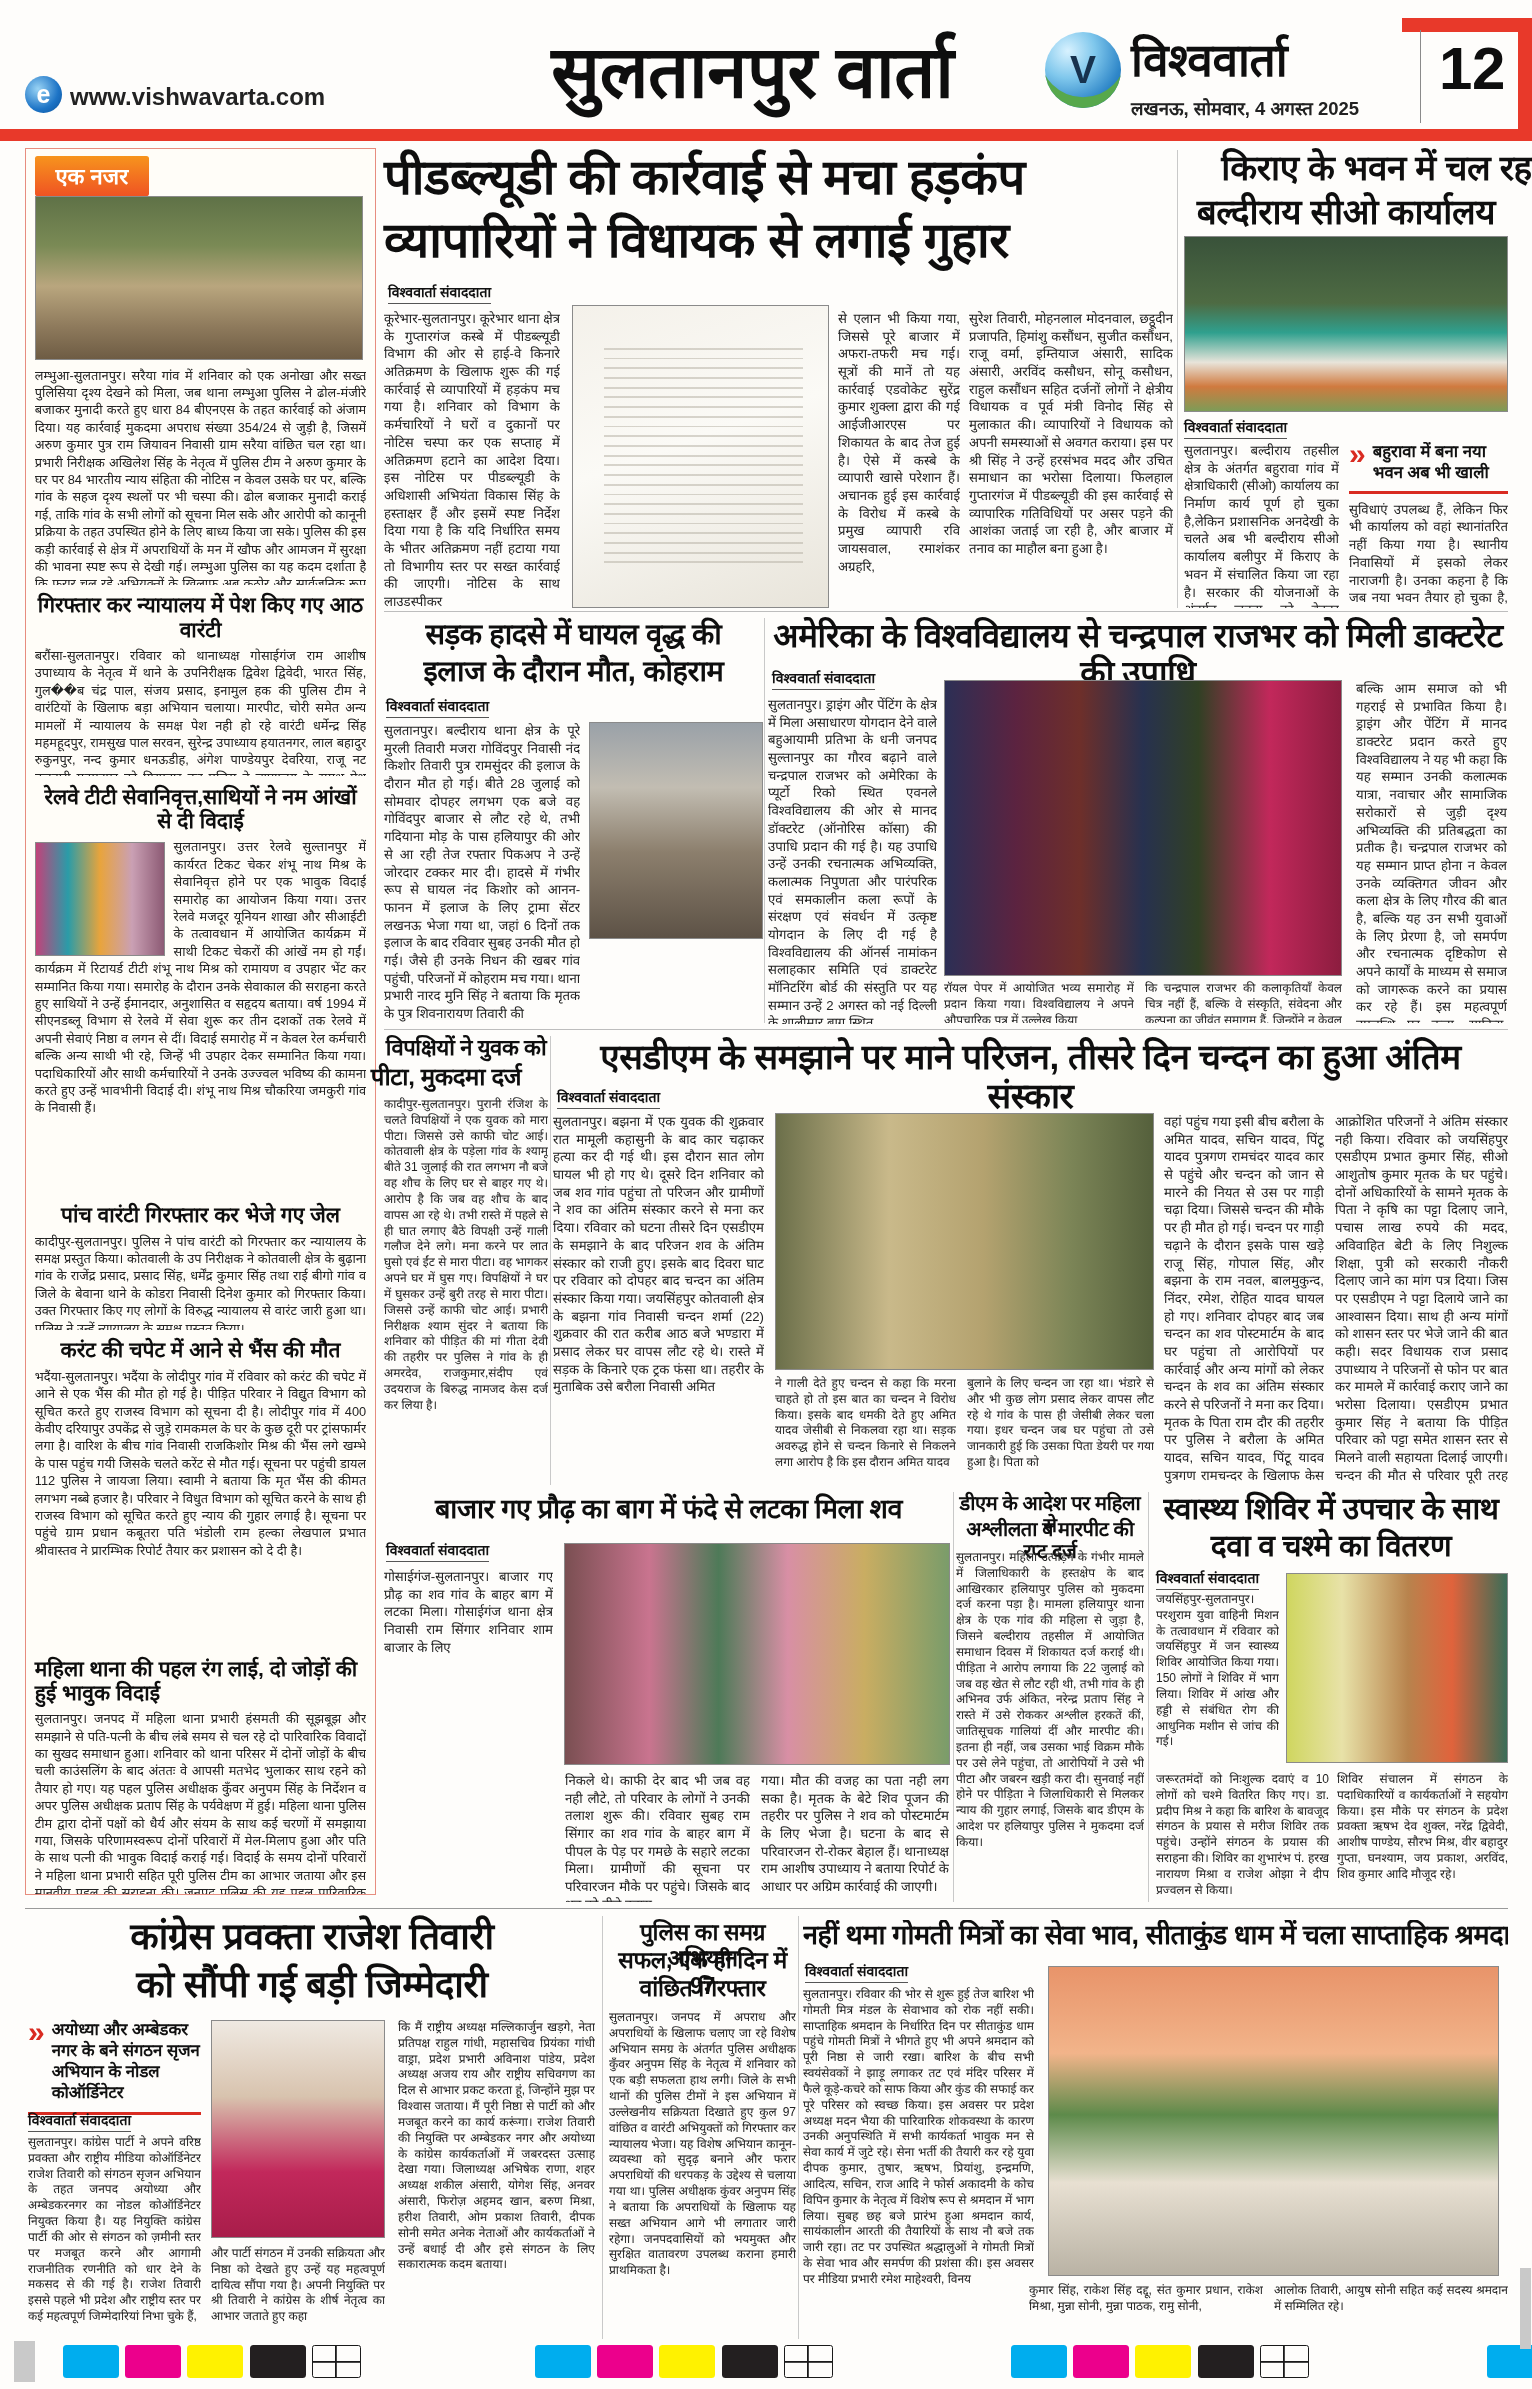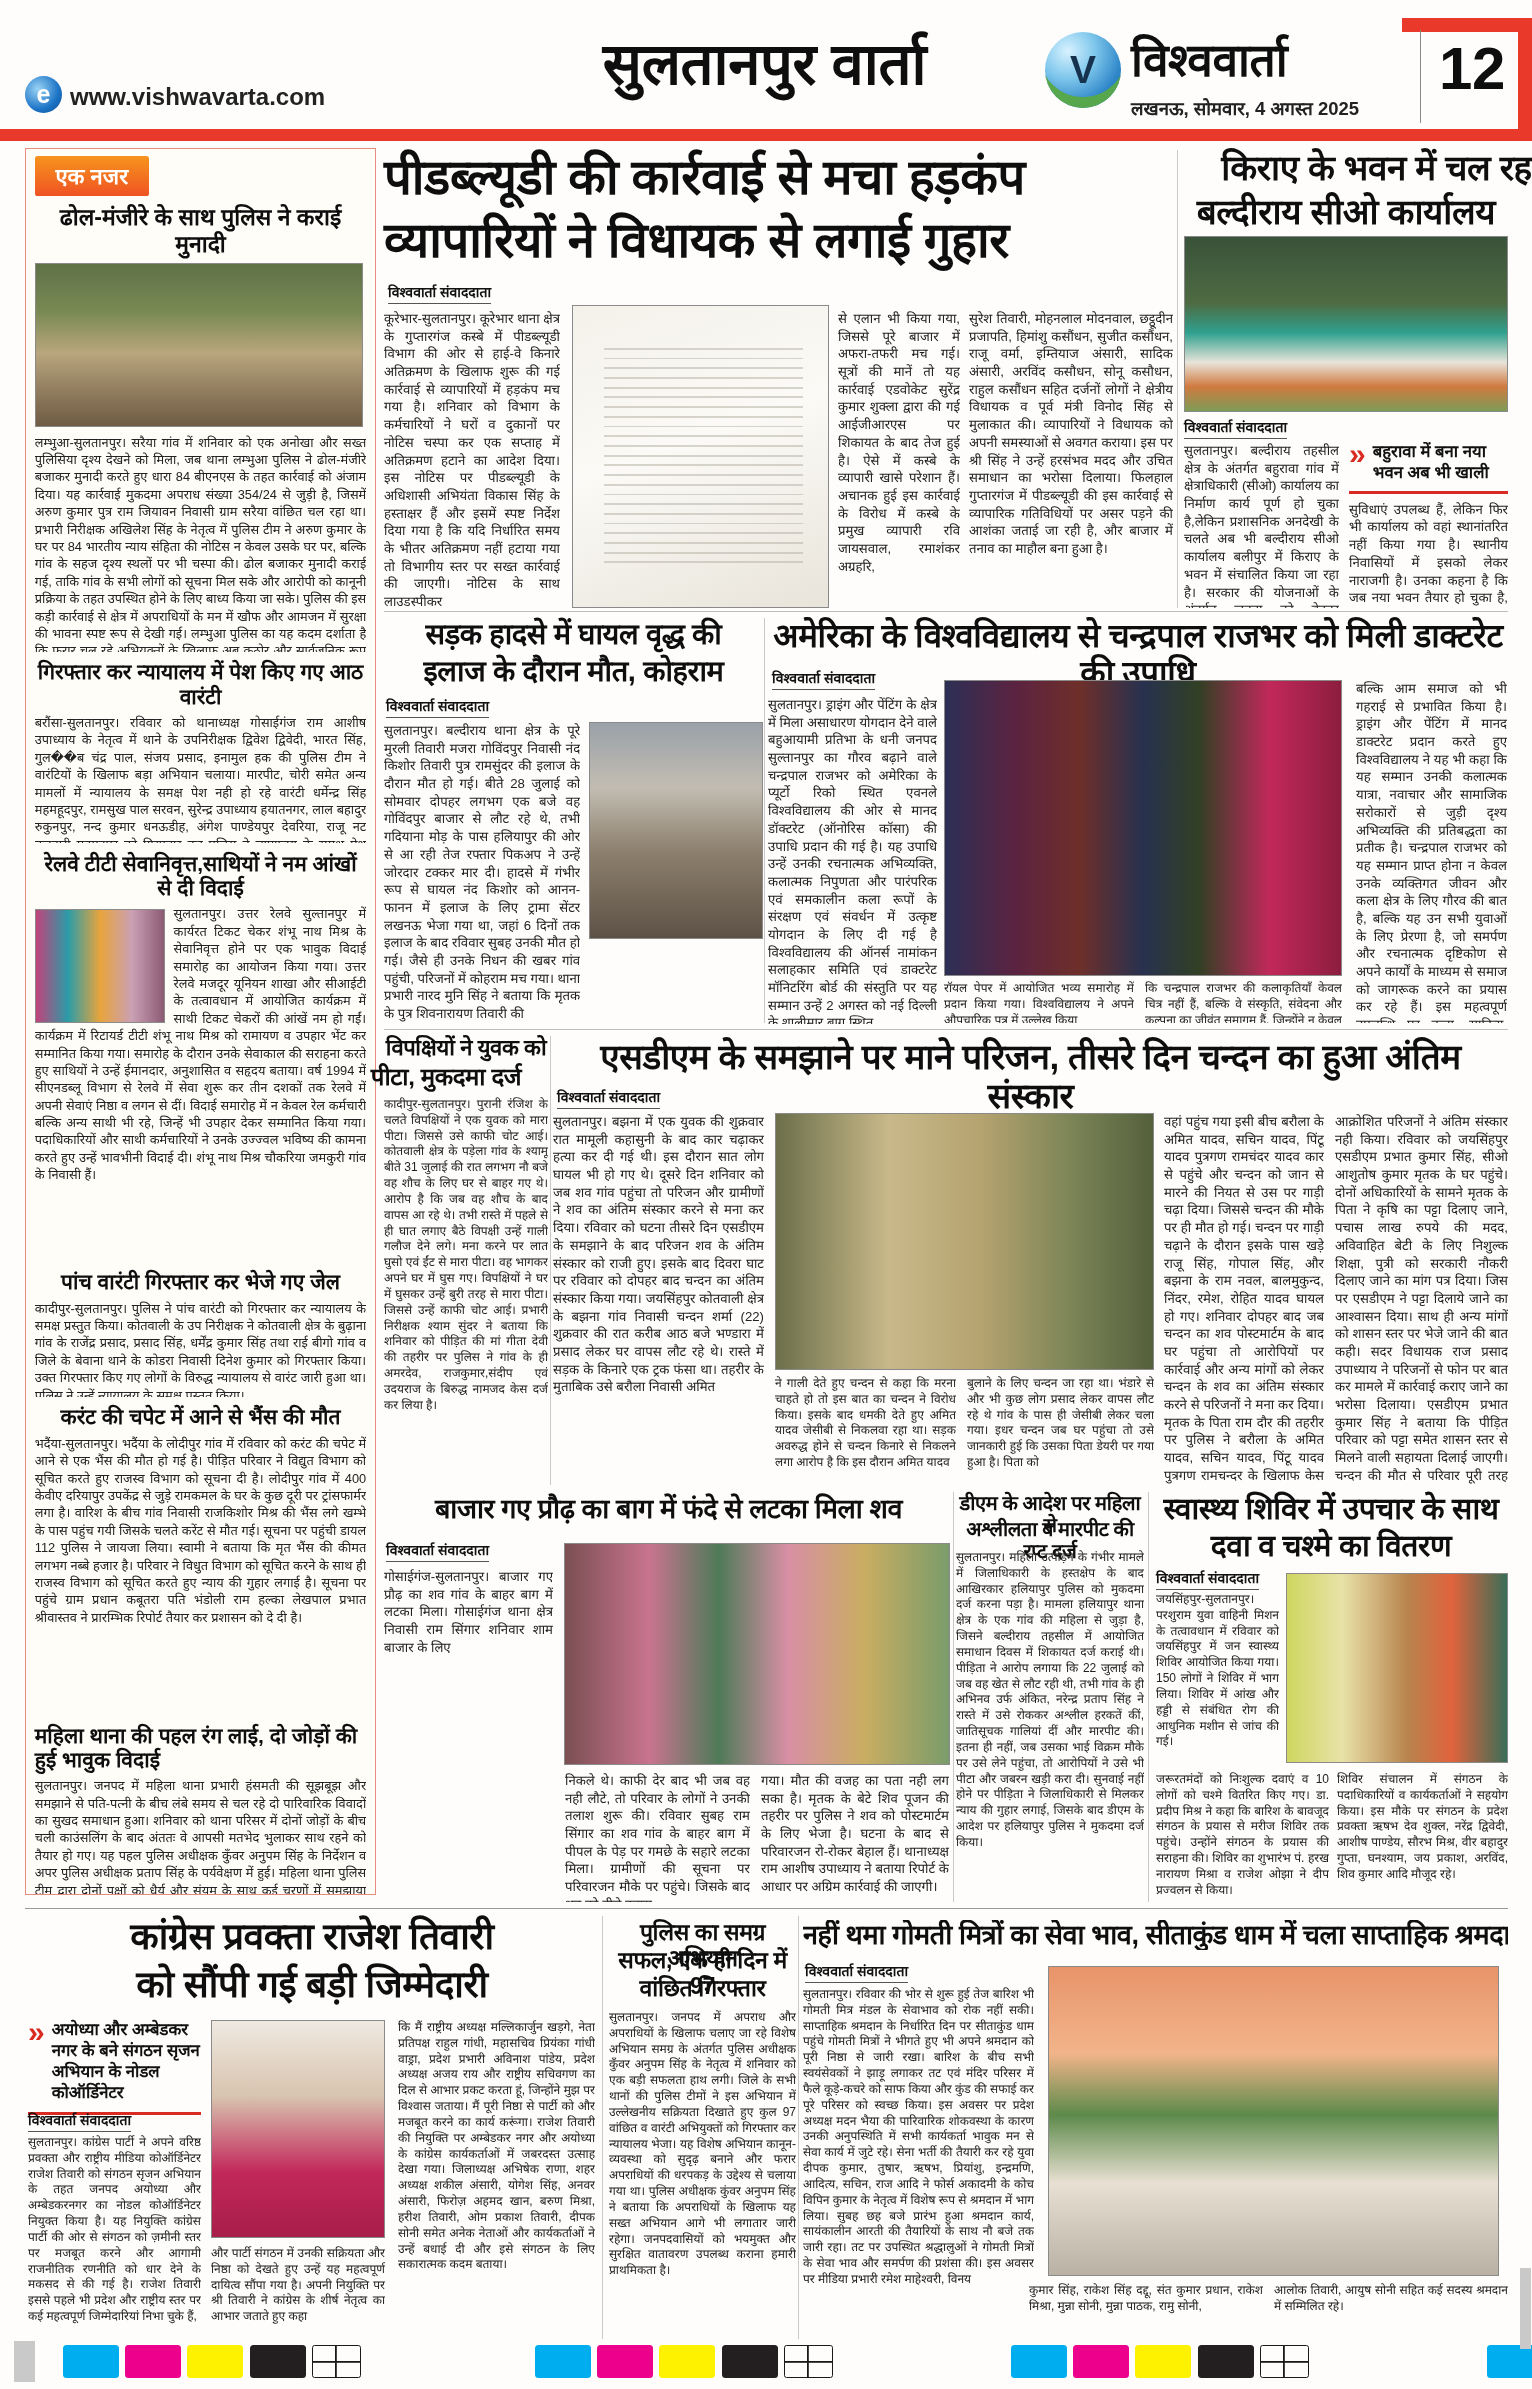--- a/index.html
+++ b/index.html
@@ -48,40 +48,39 @@
 </head>
 <body>
 
 <div id="page">
 
   <div class="abs" style="left:0;top:0;width:1532px;height:129px;">
     <div class="abs" style="left:25px;top:76px;width:37px;height:37px;border-radius:50%;
          background:radial-gradient(circle at 35% 35%,#9ad4f5,#1d74c6 60%,#0b4e96);color:#fff;font-weight:800;
          font-size:25px;text-align:center;line-height:37px;">e</div>
     <div class="abs" style="left:70px;top:83px;font-size:24px;font-weight:800;color:#222;">www.vishwavarta.com</div>
-    <div class="abs hl ctr" style="left:430px;top:32px;width:669px;font-size:58px;">सुलतानपुर वार्ता</div>
+    <div class="abs hl ctr" style="left:418px;top:32px;width:669px;font-size:72px;">सुलतानपुर वार्ता</div>
     <div class="abs" style="left:1045px;top:32px;width:76px;height:76px;border-radius:50%;
          background:radial-gradient(circle at 30% 25%,#d8f2ff 0%,#7fc7ec 35%,#2e86c8 70%,#1b5e9e 100%);
          box-shadow:inset 0 -16px 0 -5.3px #57a84c;">
       <div style="width:100%;height:100%;display:flex;align-items:center;justify-content:center;color:#17324e;
            font-weight:800;font-size:39px;">V</div>
     </div>
     <div class="abs hl" style="left:1131px;top:35px;font-size:46px;">विश्ववार्ता</div>
     <div class="abs" style="left:1131px;top:95px;font-size:18.5px;font-weight:700;color:#222;">लखनऊ,  सोमवार, 4 अगस्त 2025</div>
     <div class="abs" style="left:1402px;top:17.6px;width:130px;height:14px;background:#e8392a;"></div>
     <div class="abs" style="left:1518px;top:17.6px;width:14px;height:118px;background:#e8392a;"></div>
     <div class="abs vline" style="left:1420px;top:30px;height:93px;background:#8a8a8a;"></div>
     <div class="abs hl ctr" style="left:1434px;top:35px;width:76px;font-size:60px;">12</div>
   </div>
   <div class="abs" style="left:0;top:129px;width:1532px;height:12.3px;background:#e8392a;"></div>
 
   <div class="abs rail" style="left:25px;top:148px;width:351px;height:1747px;">
     <div class="tag">एक नजर</div>
 
-    <div class="rail-h" style="font-size:23px;">ढोल-मंजीरे के साथ पुलिस ने कराई मुनादी</div>
     <div class="ph ph-munadi" style="width:328px;height:164px;"></div>
     <div class="rail-b" style="height:218px;margin-top:7px;">लम्भुआ-सुलतानपुर। सरैया गांव में शनिवार को एक अनोखा और सख्त पुलिसिया दृश्य देखने को मिला, जब थाना लम्भुआ पुलिस ने ढोल-मंजीरे बजाकर मुनादी करते हुए धारा 84 बीएनएस के तहत कार्रवाई को अंजाम दिया। यह कार्रवाई मुकदमा अपराध संख्या 354/24 से जुड़ी है, जिसमें अरुण कुमार पुत्र राम जियावन निवासी ग्राम सरैया वांछित चल रहा था। प्रभारी निरीक्षक अखिलेश सिंह के नेतृत्व में पुलिस टीम ने अरुण कुमार के घर पर 84 भारतीय न्याय संहिता की नोटिस न केवल उसके घर पर, बल्कि गांव के सहज दृश्य स्थलों पर भी चस्पा की। ढोल बजाकर मुनादी कराई गई, ताकि गांव के सभी लोगों को सूचना मिल सके और आरोपी को कानूनी प्रक्रिया के तहत उपस्थित होने के लिए बाध्य किया जा सके। पुलिस की इस कड़ी कार्रवाई से क्षेत्र में अपराधियों के मन में खौफ और आमजन में सुरक्षा की भावना स्पष्ट रूप से देखी गई। लम्भुआ पुलिस का यह कदम दर्शाता है कि फरार चल रहे अभियुक्तों के खिलाफ अब कठोर और सार्वजनिक रूप से प्रभावी तरीकों से कार्रवाई की जाएगी।</div>
 
     <div class="rail-h">गिरफ्तार कर न्यायालय में पेश किए गए आठ वारंटी</div>
     <div class="rail-b" style="height:129px;">बरौंसा-सुलतानपुर। रविवार को थानाध्यक्ष गोसाईगंज राम आशीष उपाध्याय के नेतृत्व में थाने के उपनिरीक्षक द्विवेश द्विवेदी, भारत सिंह, गुल��ब चंद्र पाल, संजय प्रसाद, इनामुल हक की पुलिस टीम ने वारंटियों के खिलाफ बड़ा अभियान चलाया। मारपीट, चोरी समेत अन्य मामलों में न्यायालय के समक्ष पेश नही हो रहे वारंटी धर्मेन्द्र सिंह महमहूदपुर, रामसुख पाल सरवन, सुरेन्द्र उपाध्याय हयातनगर, लाल बहादुर रुकुनपुर, नन्द कुमार धनऊडीह, अंगेश पाण्डेयपुर देवरिया, राजू नट बृजवारी महमूदपुर को गिरफ्तार कर पुलिस ने न्यायालय के समक्ष पेश किया। थानाध्यक्ष ने वारंटियों के गिरफ्तारी की पुष्टि की है।</div>
 
     <div class="rail-h">रेलवे टीटी सेवानिवृत्त,साथियों ने नम आंखों से दी विदाई</div>
     <div class="rail-b" style="height:356px;">
       <span class="ph ph-farewell" style="float:left;width:130px;height:114px;margin:3.5px 8.8px 3.5px 0;display:block;"></span>
       <span>सुलतानपुर। उत्तर रेलवे सुल्तानपुर में कार्यरत टिकट चेकर शंभू नाथ मिश्र के सेवानिवृत्त होने पर एक भावुक विदाई समारोह का आयोजन किया गया। उत्तर रेलवे मजदूर यूनियन शाखा और सीआईटी के तत्वावधान में आयोजित कार्यक्रम में साथी टिकट चेकरों की आंखें नम हो गईं। कार्यक्रम में रिटायर्ड टीटी शंभू नाथ मिश्र को रामायण व उपहार भेंट कर सम्मानित किया गया। समारोह के दौरान उनके सेवाकाल की सराहना करते हुए साथियों ने उन्हें ईमानदार, अनुशासित व सहृदय बताया। वर्ष 1994 में सीएनडब्लू विभाग से रेलवे में सेवा शुरू कर तीन दशकों तक रेलवे में अपनी सेवाएं निष्ठा व लगन से दीं। विदाई समारोह में न केवल रेल कर्मचारी बल्कि अन्य साथी भी रहे, जिन्हें भी उपहार देकर सम्मानित किया गया। पदाधिकारियों और साथी कर्मचारियों ने उनके उज्ज्वल भविष्य की कामना करते हुए उन्हें भावभीनी विदाई दी। शंभू नाथ मिश्र चौकरिया जमकुरी गांव के निवासी हैं।</span>

